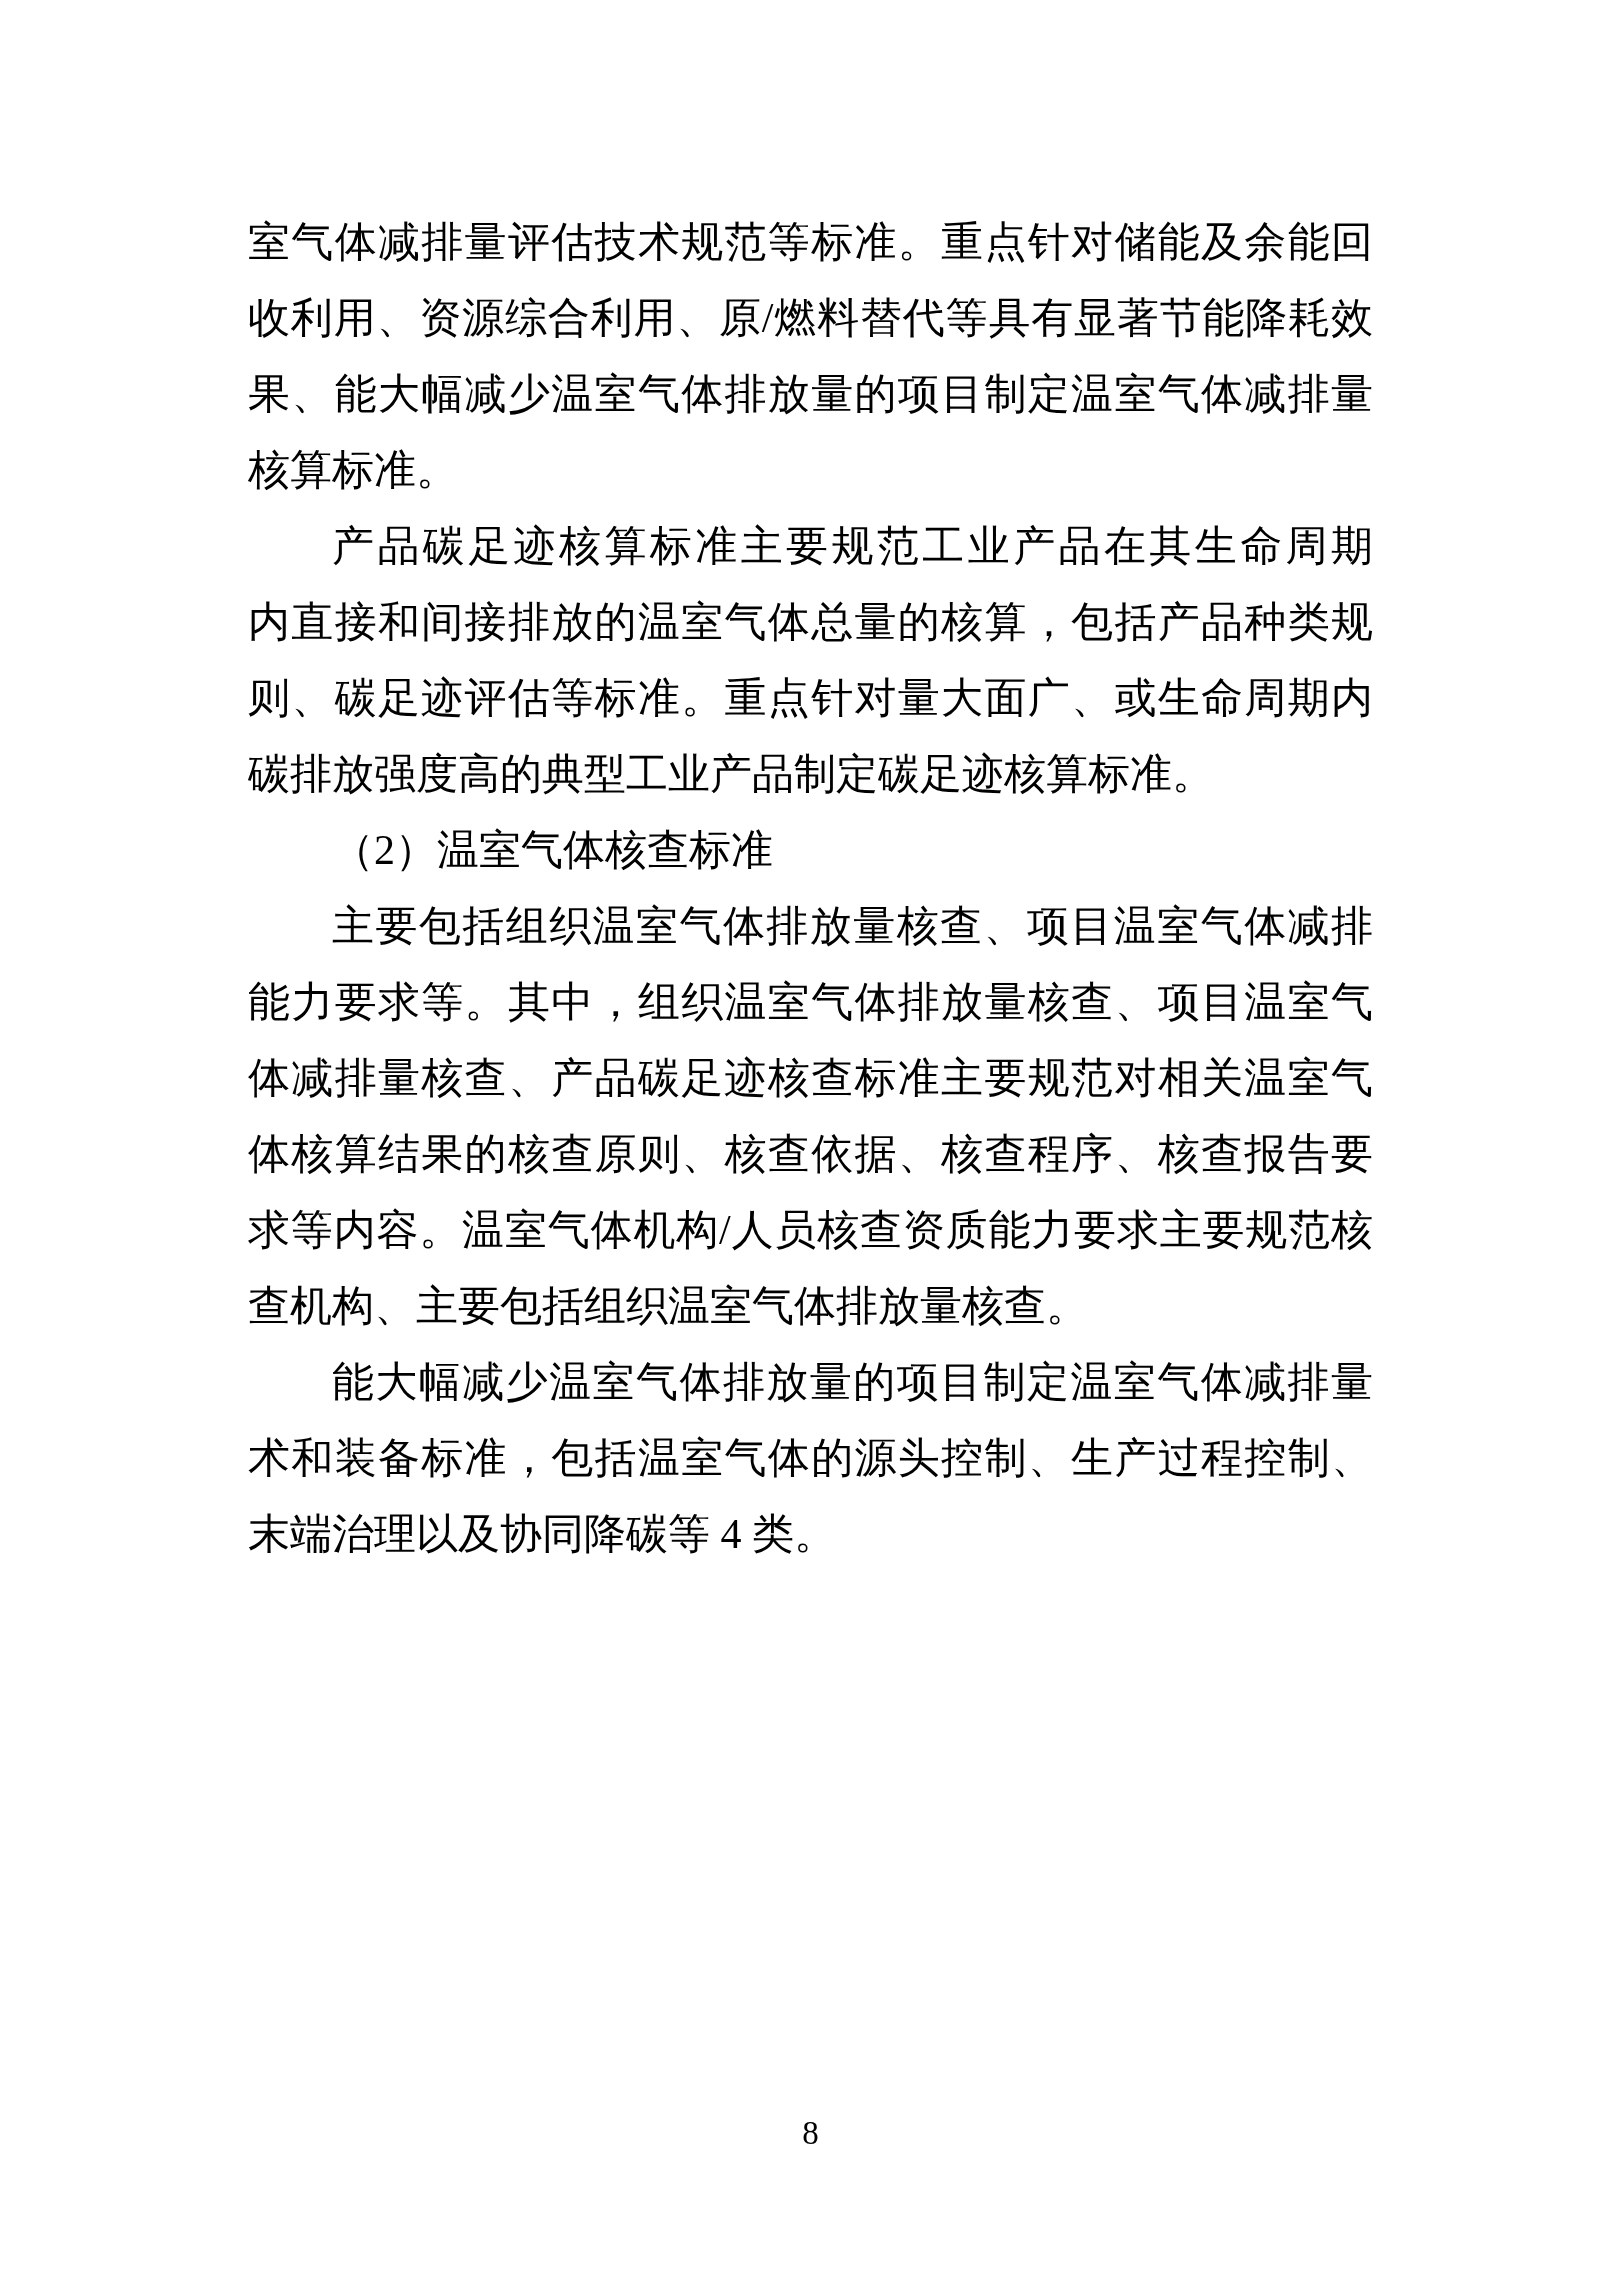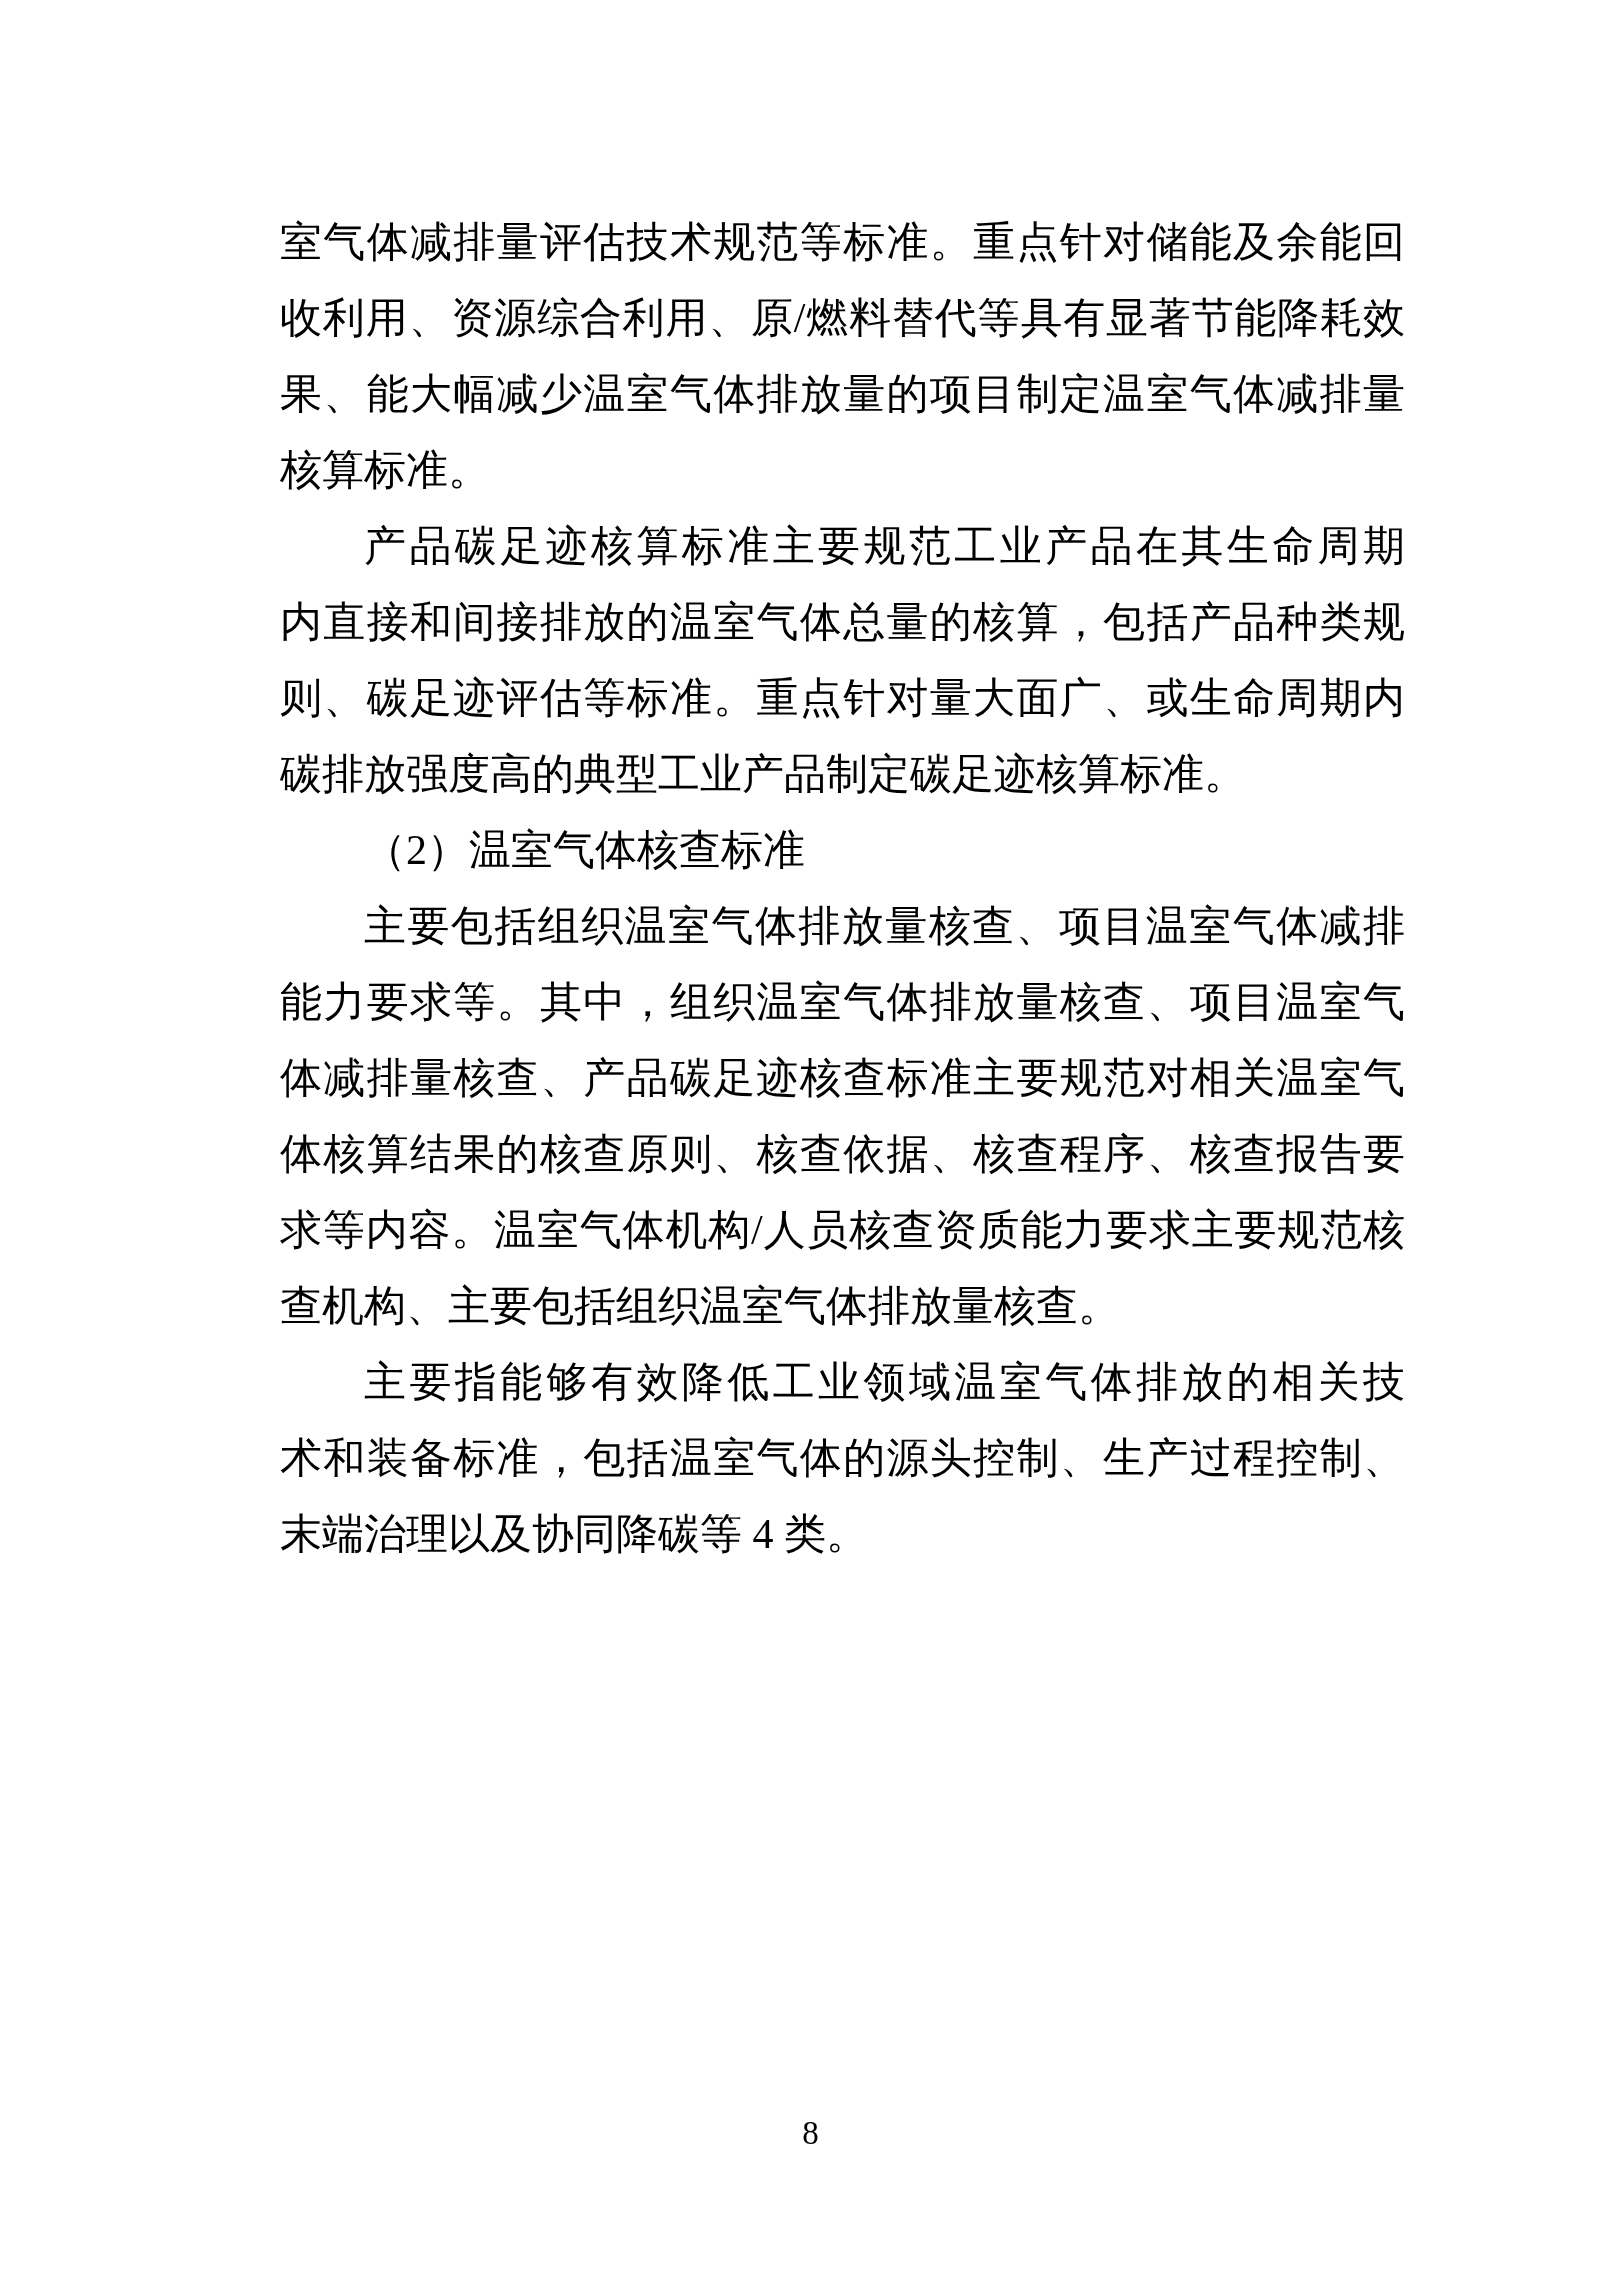--- a/index.html
+++ b/index.html
@@ -10,21 +10,20 @@
     background: #ffffff;
     color: #000000;
     font-family: "Liberation Serif", "DejaVu Serif", serif;
     overflow: hidden;
   }
   .text-block {
     position: absolute;
     left: 248px;
     top: 204px;
     width: 1125px;
-    margin-left: 32px;
   }
   .line {
     height: 76px;
     line-height: 76px;
     font-size: 42px;
     letter-spacing: 0;
     text-align: left;
   }
   
   .line.j {
@@ -58,19 +57,19 @@
     <div class="line j">内直接和间接排放的温室气体总量的核算，包括产品种类规</div>
     <div class="line j">则、碳足迹评估等标准。重点针对量大面广、或生命周期内</div>
     <div class="line">碳排放强度高的典型工业产品制定碳足迹核算标准。</div>
     <div class="line i">（2）温室气体核查标准</div>
     <div class="line j i">主要包括组织温室气体排放量核查、项目温室气体减排</div>
     <div class="line j">能力要求等。其中，组织温室气体排放量核查、项目温室气</div>
     <div class="line j">体减排量核查、产品碳足迹核查标准主要规范对相关温室气</div>
     <div class="line j">体核算结果的核查原则、核查依据、核查程序、核查报告要</div>
     <div class="line j">求等内容。温室气体机构/人员核查资质能力要求主要规范核</div>
     <div class="line">查机构、主要包括组织温室气体排放量核查。</div>
-    <div class="line j i">主要指能够有效降低工业领域温室气体排放的相关技</div>
+    <div class="line j i">能大幅减少温室气体排放量的项目制定温室气体减排量</div>
     <div class="line j">术和装备标准，包括温室气体的源头控制、生产过程控制、</div>
     <div class="line">末端治理以及协同降碳等 4 类。</div>
   </div>
   <div class="page-number">8</div>
 </div>
 
 
 </body></html>

